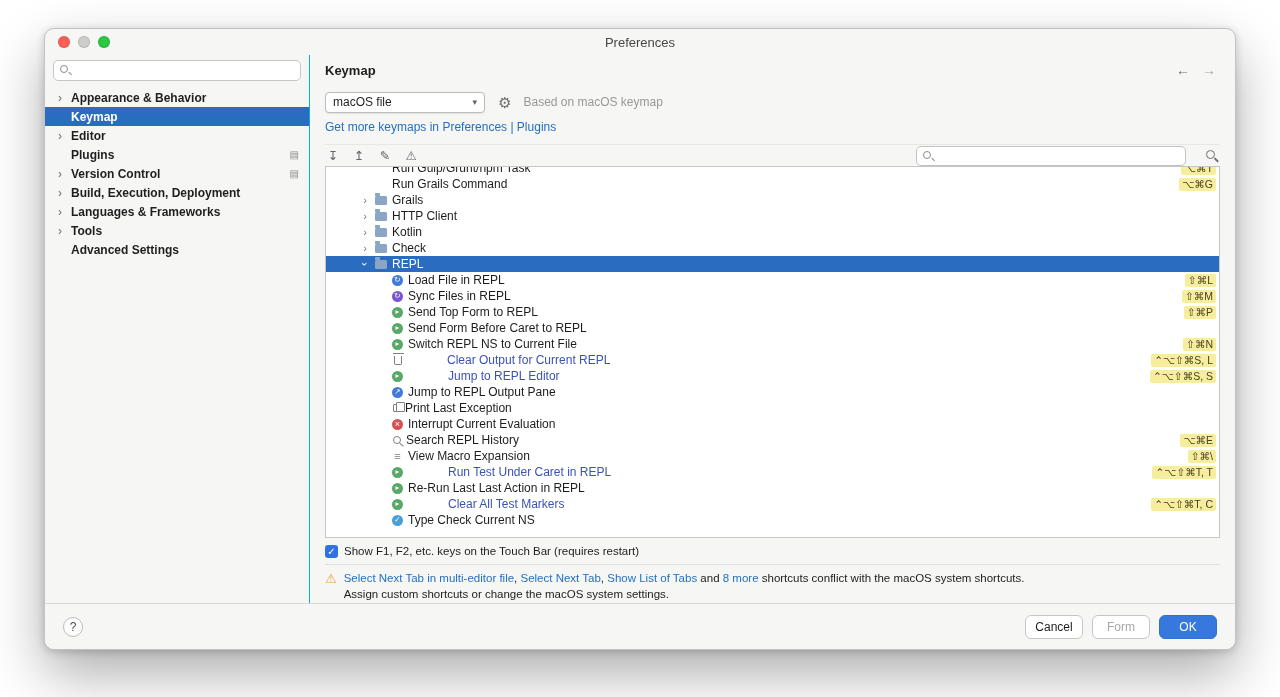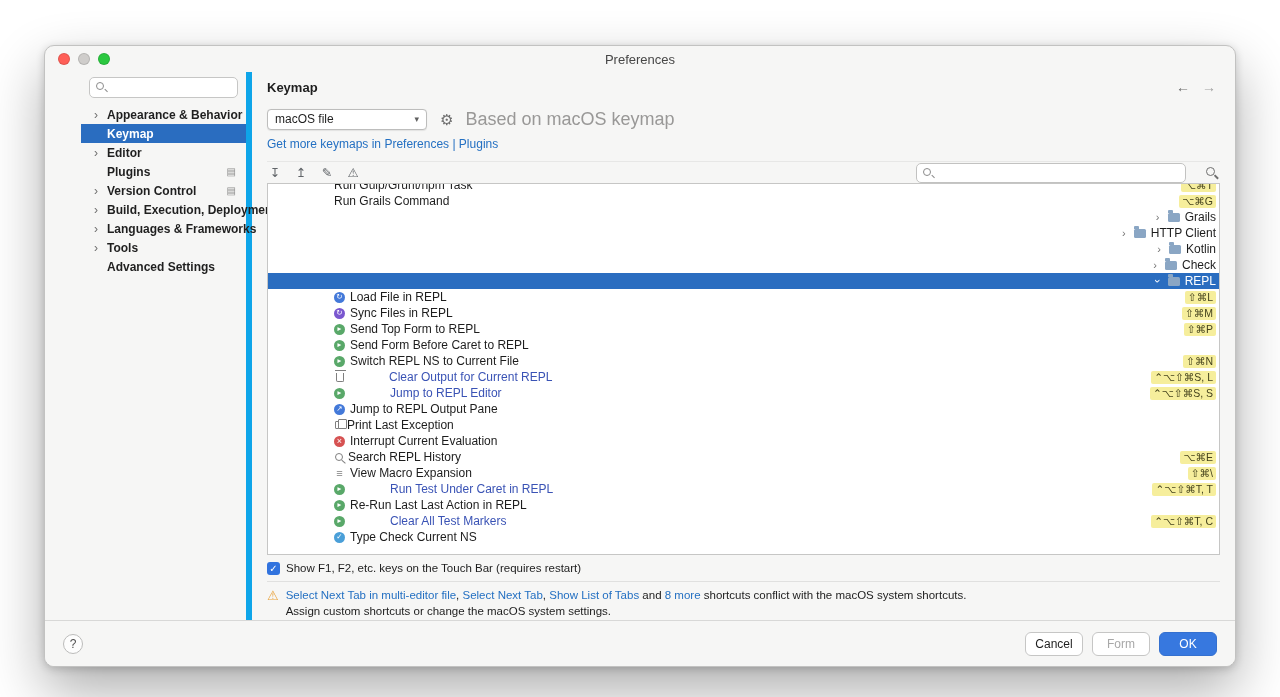--- a/index.html
+++ b/index.html
@@ -3,38 +3,38 @@
 <meta charset="utf-8">
 <style>
   * { box-sizing: border-box; }
   html,body { margin:0; padding:0; }
   body {
     width:1280px; height:697px; background:#ffffff; position:relative;
     font-family:"Liberation Sans", sans-serif; overflow:hidden;
     -webkit-font-smoothing:antialiased;
   }
   .window {
-    position:absolute; left:44px; top:45px; width:1192px; height:622px;
+    position:absolute; left:44px; top:28px; width:1192px; height:622px;
     background:#f6f6f5; border:1px solid #c2c2c1; border-radius:10px;
     box-shadow:0 24px 55px rgba(0,0,0,.32), 0 2px 8px rgba(0,0,0,.18);
     overflow:hidden; display:flex; flex-direction:column;
   }
   
   .titlebar { height:26px; flex:0 0 auto; position:relative; display:flex; align-items:center; justify-content:center; }
   .traffic { position:absolute; left:13px; top:7px; display:flex; gap:8px; }
   .tl { width:12px; height:12px; border-radius:50%; border:0.5px solid rgba(0,0,0,.12); }
   .tl.red { background:#ff5f57; }
   .tl.mid { background:#cfcdcb; }
   .tl.grn { background:#2bc840; }
   .title { font-size:13px; color:#474747; }
 
   .winbody { flex:1; display:flex; min-height:0; }
 
   
-  .sidebar { width:207px; flex:0 0 auto; border-right:6px solid #0ea5e9; padding-top:5px;padding-left:36px; }
+  .sidebar { width:265px; flex:0 0 auto; border-right:1px solid #0ea5e9; padding-top:5px; }
   .search-wrap { margin:0 8px; height:21px; background:#fff; border:1px solid #c6c6c5; border-radius:5px; display:flex; align-items:center; gap:4px; padding:0 5px; }
   .search-input { border:none; outline:none; flex:1; min-width:0; height:100%; font-size:12px; background:transparent; font-family:inherit; }
   .mag { position:relative; width:13px; height:13px; flex:0 0 auto; }
   .mag::before { content:""; position:absolute; left:1px; top:1px; width:6px; height:6px; border:1.4px solid #8b8b8b; border-radius:50%; }
   .mag::after { content:""; position:absolute; left:8.5px; top:9px; width:4px; height:1.4px; background:#8b8b8b; transform:rotate(45deg); }
   .nav { margin-top:7px; }
   .nav-item { height:19px; display:flex; align-items:center; padding:0 10px 0 13px; cursor:default; }
   .nav-item .chev { width:9px; margin-right:4px; color:#6f6f6f; font-size:12px; line-height:1; flex:0 0 auto; }
   .chev::after { content:"›"; }
   .chev.open { display:inline-block; transform:rotate(90deg); }
@@ -48,21 +48,21 @@
   .head-row { height:20px; display:flex; align-items:center; }
   .head-row h1 { font-size:13px; margin:0; color:#1e1e1e; }
   .navarrows { margin-left:auto; display:flex; gap:12px; font-size:14px; padding-right:4px; }
   .navarrows .back { color:#6d6d6d; cursor:pointer; }
   .navarrows .fwd { color:#a2a2a2; cursor:pointer; }
 
   .scheme-row { margin-top:11px; height:22px; display:flex; align-items:center; }
   .select { width:160px; height:21px; background:#fff; border:1px solid #bdbdbc; border-radius:4px; display:flex; align-items:center; padding:0 7px; font-size:12px; color:#1e1e1e; box-shadow:0 0.5px 1px rgba(0,0,0,.08); cursor:pointer; }
   .sel-chev { margin-left:auto; color:#5f5f5f; font-size:9px; }
   .gear { margin-left:13px; font-size:15px; color:#6e6e6e; cursor:pointer; line-height:1; }
-  .based { margin-left:12px; font-size:18px; color:#999897; }
+  .based { margin-left:12px; font-size:12px; color:#999897; }
 
   .links-row { margin-top:7px; height:14px; font-size:12px; line-height:14px; }
   .links-row a { color:#2470c2; text-decoration:none; cursor:pointer; }
 
   .toolbar { margin-top:10px; height:20px; display:flex; align-items:center; gap:10px; border-top:1px solid #e7e7e6; padding-top:3px; }
   .tbi { width:16px; height:16px; display:inline-flex; align-items:center; justify-content:center; color:#606468; font-size:12.5px; cursor:pointer; line-height:1; }
   .tbi-expand-all::after { content:"↧"; }
   .tbi-collapse-all::after { content:"↥"; }
   .tbi-edit-shortcut::after { content:"✎"; }
   .tbi-show-conflicts::after { content:"⚠"; }
@@ -72,21 +72,21 @@
   .shortcut-find::after { content:""; position:absolute; left:11px; top:11px; width:5px; height:1.5px; background:#6f6f6f; transform:rotate(45deg); }
 
   
   .listbox { margin-top:2px; height:372px; border:1px solid #c6c6c5; background:#fff; overflow:hidden; }
   .rows { margin-top:-7px; }
   .row { height:16px; display:flex; align-items:center; font-size:12px; color:#1d1d1d; padding-right:3px; cursor:default; }
   .row .chev { width:10px; flex:0 0 auto; color:#737373; font-size:11px; margin-right:3px; text-align:center; }
   .row .lab { white-space:nowrap; }
   .badge { margin-left:auto; flex:0 0 auto; background:#f6ee9c; border-radius:2px; padding:0 3px; height:13px; line-height:13px; font-size:10.5px; color:#45431d; }
   .r-action { padding-left:66px; }
-  .r-folder { padding-left:34px;justify-content:flex-end; }
+  .r-folder { padding-left:34px; }
   .r-child  { padding-left:66px; }
   .row .icon { flex:0 0 auto; margin-right:5px; }
   .folder { width:12px; height:9px; background:#8aa6c4; border-radius:1.5px; position:relative; margin-left:2px; }
   .folder::before { content:""; position:absolute; top:-2.5px; left:0; width:5px; height:2.5px; background:#8aa6c4; border-radius:1px 1px 0 0; }
   .row.selected { background:#2a6dc0; }
   .row.selected .lab, .row.selected .chev { color:#fff; }
   .row.modified .lab { color:#3a53b5;margin-left:40px; }
 
   .ci { width:11px; height:11px; border-radius:50%; display:inline-flex; align-items:center; justify-content:center; color:#fff; font-size:7.5px; line-height:1; }
   .ic-repl-load { background:#4379d9; } .ic-repl-load::after { content:"↻"; }

